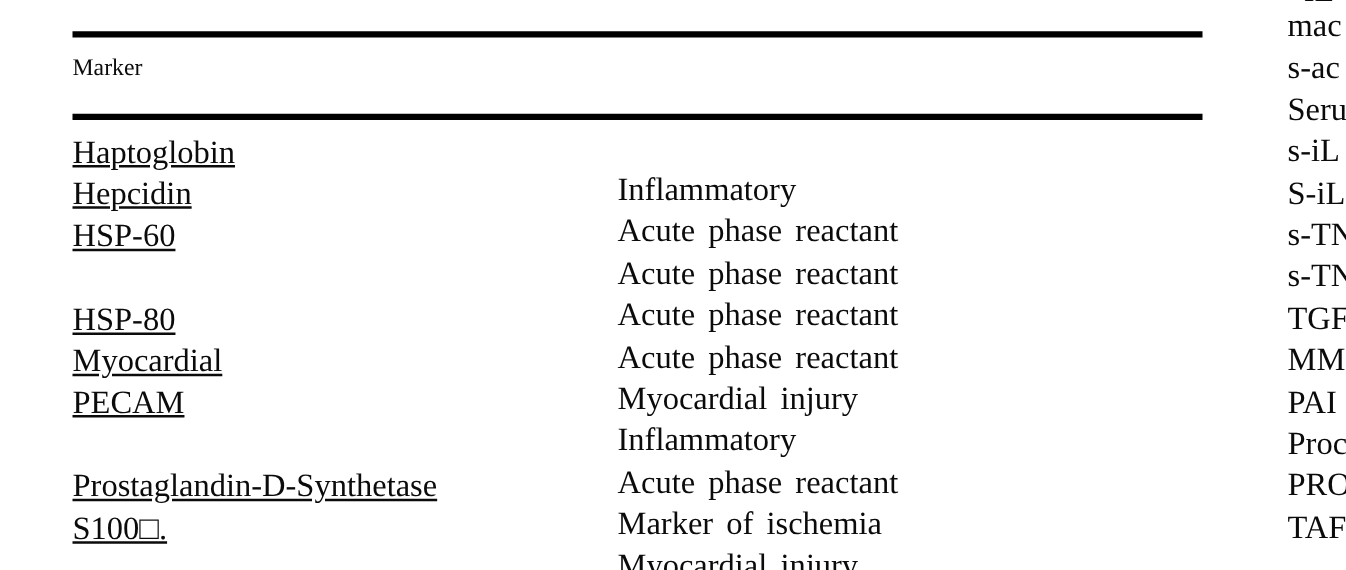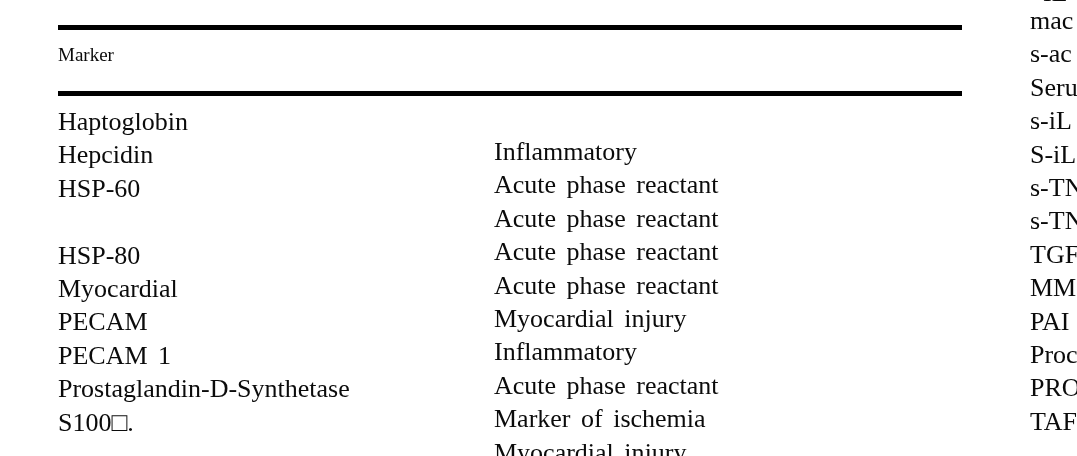--- a/index.html
+++ b/index.html
@@ -36,20 +36,21 @@
     line-height: 33.4px;
     white-space: nowrap;
   }
   .hdr-marker { left: 58px; }
   .hdr-class  { left: 494px; }
   .rows {
     position: absolute;
     left: 58px;
     top: 105px;
     right: 0;
+    text-decoration: underline;
   }
   .row {
     position: relative;
     height: 33.4px;
     line-height: 33.4px;
     font-size: 26px;
     white-space: nowrap;
     word-spacing: 4px;
   }
   .cell-class {
@@ -110,21 +111,20 @@
     </div>
     <div class="row">
       <span class="cell-marker">Myocardial</span>
       <span class="cell-class">Myocardial injury</span>
     </div>
     <div class="row">
       <span class="cell-marker">PECAM</span>
       <span class="cell-class">Inflammatory</span>
     </div>
     <div class="row">
-      <span class="cell-marker">PECAM 1</span>
       <span class="cell-class">Acute phase reactant</span>
     </div>
     <div class="row">
       <span class="cell-marker">Prostaglandin-D-Synthetase</span>
       <span class="cell-class">Marker of ischemia</span>
     </div>
     <div class="row">
       <span class="cell-marker">S100□.</span>
       <span class="cell-class">Myocardial injury</span>
     </div>

